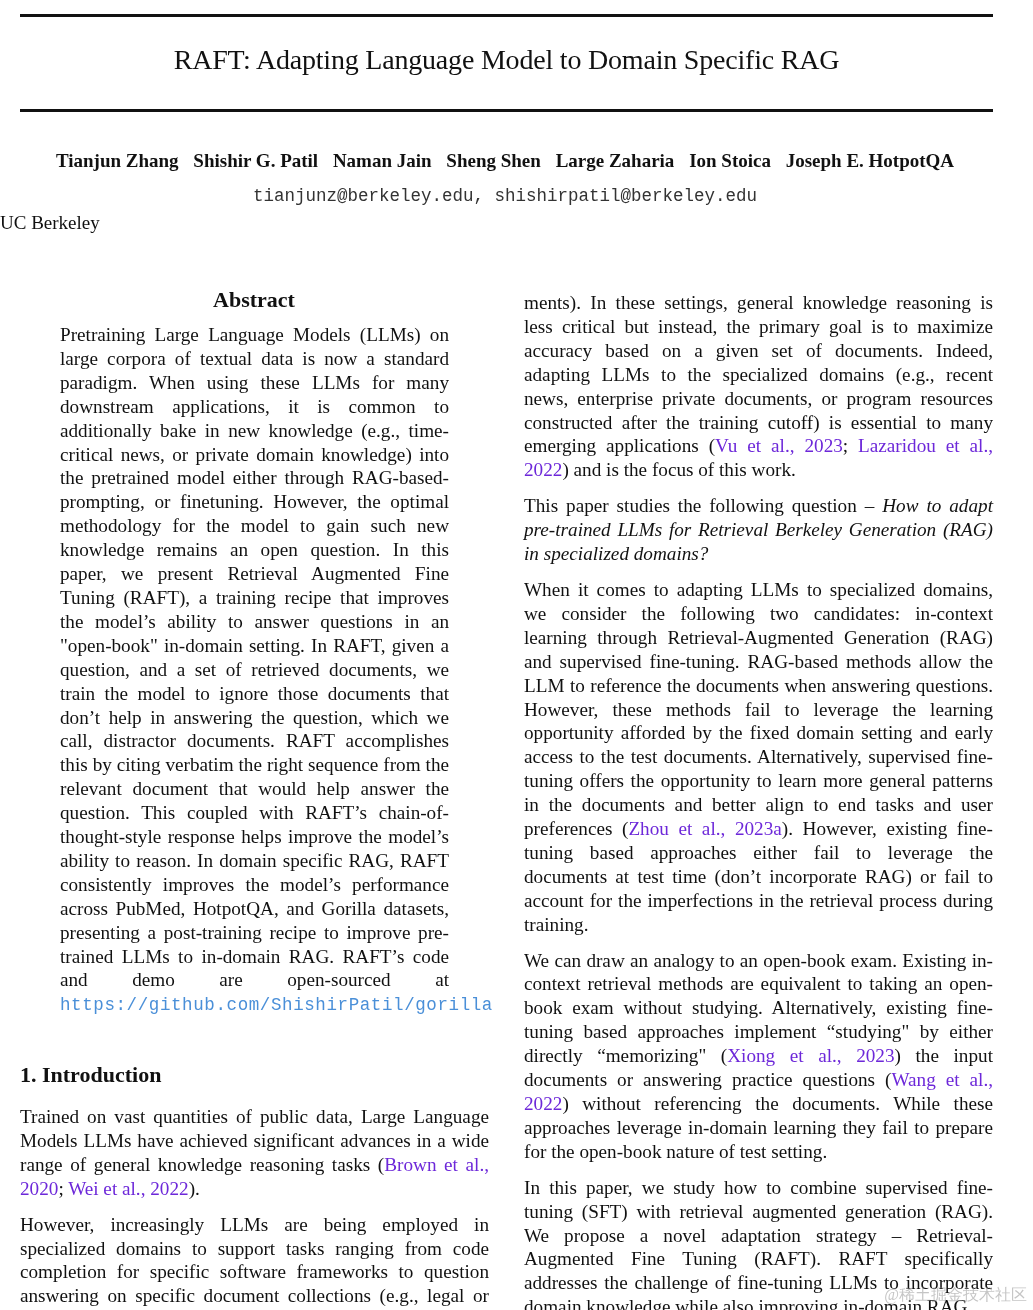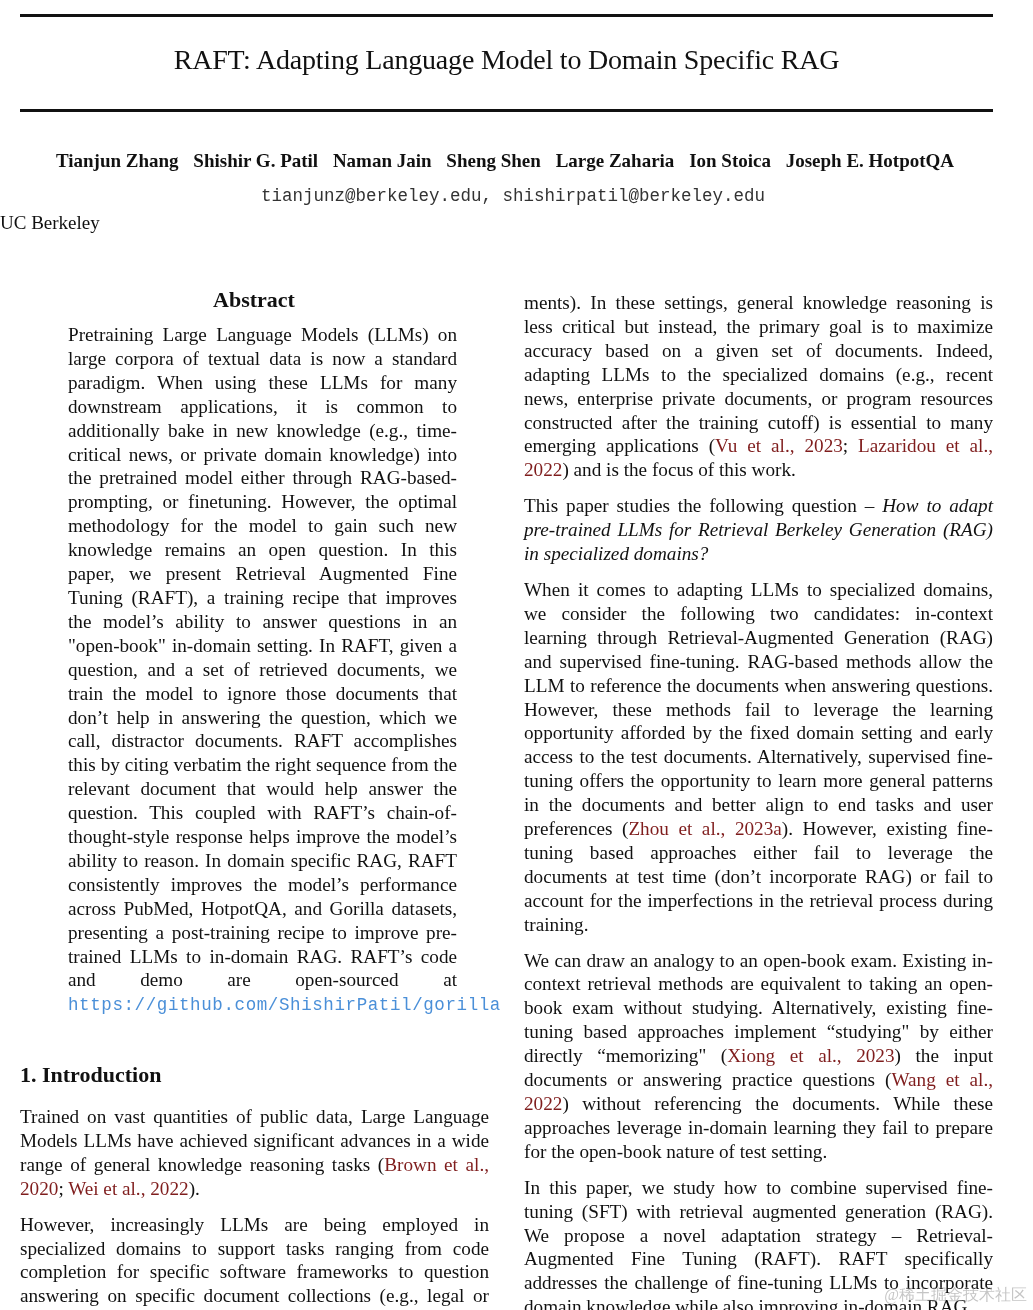--- a/index.html
+++ b/index.html
@@ -15,40 +15,40 @@
     position: absolute; top: 44px; left: 0; width: 1013px; text-align: center;
     font-weight: normal; font-size: 28px; letter-spacing: -0.2px;
   }
   .authors {
     position: absolute; top: 150px; left: 0; width: 1010px; text-align: center;
     font-weight: bold; font-size: 19px; word-spacing: 0px;
   }
   .authors span { margin: 16px 5px; }
   .emails {
     position: absolute; top: 186px; left: 0; width: 1010px; text-align: center;
-    font-family: "Liberation Mono", "DejaVu Sans Mono", monospace; font-size: 17.5px; color: #333; margin-left: 8px;
+    font-family: "Liberation Mono", "DejaVu Sans Mono", monospace; font-size: 17.5px; color: #333;
   }
   .affil {
     position: absolute; top: 212px; left: 0; width: 1010px; text-align: left;
     font-size: 19px;
   }
   .col { position: absolute; font-size: 19.2px; line-height: 23.9px; text-align: justify; hyphens: manual; }
   .col p { margin: 0; }
   .abstract-head {
     position: absolute; top: 287px; left: 60px; width: 388px; text-align: center;
     font-weight: bold; font-size: 22px;
   }
-  .abstract { top: 323px; left: 60px; width: 389px; margin-left: 8px; }
+  .abstract { top: 323px; left: 60px; width: 389px; }
   .intro-head {
     position: absolute; top: 1062px; left: 20px; font-weight: bold; font-size: 22px;
   }
   .left-intro { top: 1105px; left: 20px; width: 469px; }
   .right { top: 291px; left: 524px; width: 469px; }
   .gap { height: 12px; }
-  .cite { color: #7f1d1d; }
+  .cite { color: #6d28d9; }
   .url { color: #4a8fd8; font-family: "Liberation Mono", "DejaVu Sans Mono", monospace; font-size: 17.5px; letter-spacing: 0.6px; }
   em { font-style: italic; }
   .watermark {
     position: absolute; right: 6px; bottom: 4px; font-family: Liberation Serif, serif;
     font-size: 16px; color: rgba(150,150,150,0.55);
   }
 </style>
 </head>
 <body>
 

